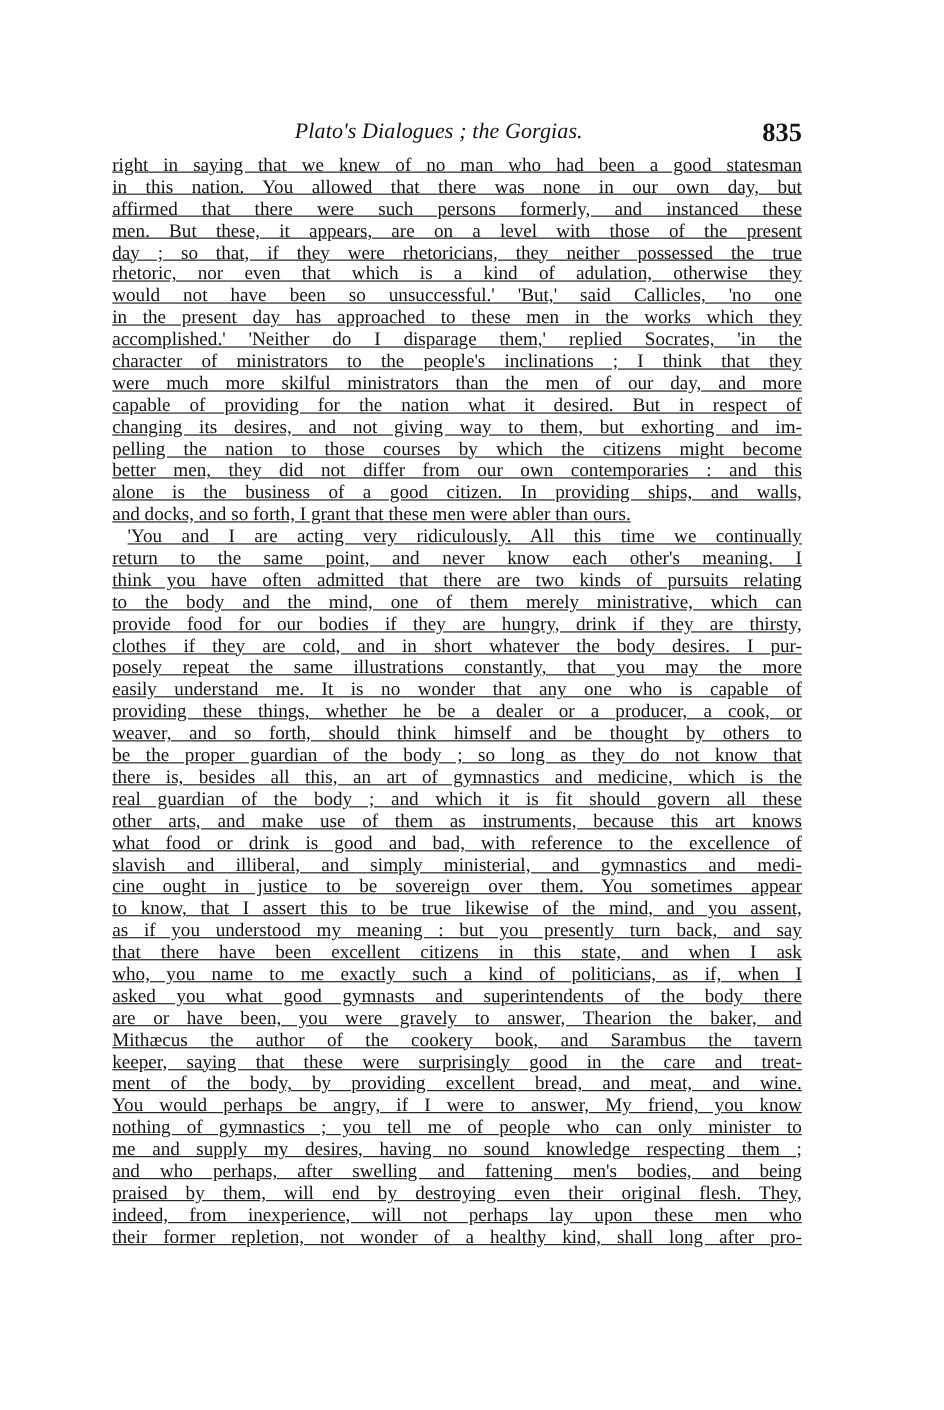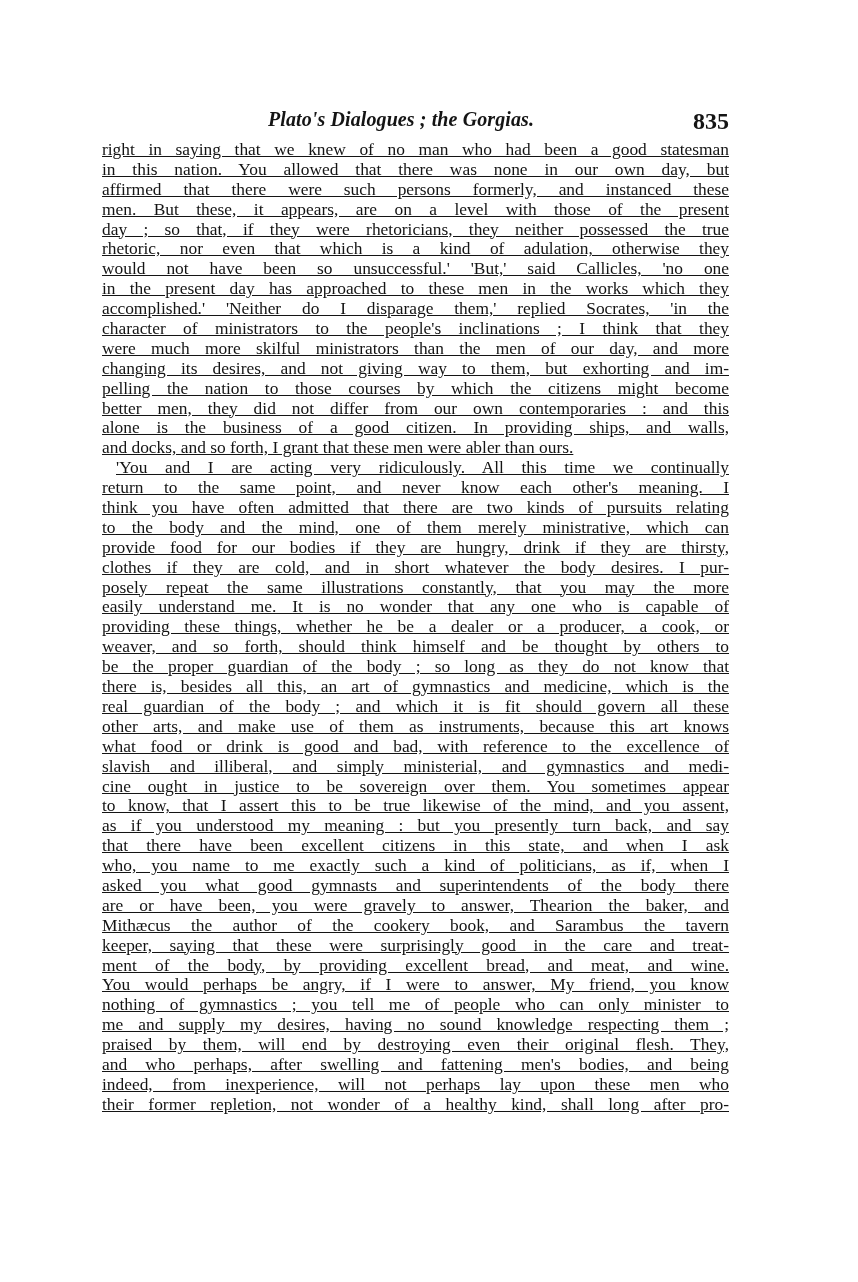--- a/index.html
+++ b/index.html
@@ -25,21 +25,21 @@
     top: 108px;
     left: 102px;
     width: 627px;
     height: 24px;
   }
   .running-title {
     position: absolute;
     left: 166px;
     top: 0;
     font-style: italic;
-    font-weight: bold;
+    font-weight: normal;
     font-size: 20px;
     letter-spacing: 0.1px;
   }
   .page-number {
     position: absolute;
     right: 0;
     top: 0;
     font-weight: bold;
     font-size: 24px;
   }
@@ -82,20 +82,21 @@
         <span class="line">in this nation.   You allowed that there was none in our own day, but</span>
         <span class="line">affirmed that there were such persons formerly, and instanced these</span>
         <span class="line">men.   But these, it appears, are on a level with those of the present</span>
         <span class="line">day ; so that, if they were rhetoricians, they neither possessed the true</span>
         <span class="line">rhetoric, nor even that which is a kind of adulation, otherwise they</span>
         <span class="line">would not have been so unsuccessful.'   'But,' said Callicles, 'no one</span>
         <span class="line">in the present day has approached to these men in the works which they</span>
         <span class="line">accomplished.'  'Neither do I disparage them,' replied Socrates, 'in the</span>
         <span class="line">character of ministrators to the people's inclinations ; I think that they</span>
         <span class="line">were much more skilful ministrators than the men of our day, and more</span>
+        <span class="line">capable of providing for the nation what it desired.   But in respect of</span>
         <span class="line">changing its desires, and not giving way to them, but exhorting and im-</span>
         <span class="line">pelling the nation to those courses by which the citizens might become</span>
         <span class="line">better men, they did not differ from our own contemporaries : and this</span>
         <span class="line">alone is the business of a good citizen.   In providing ships, and walls,</span>
         <span class="line last">and docks, and so forth, I grant that these men were abler than ours.</span>
       </div>
       <div>
         <span class="line indent">'You and I are acting very ridiculously.   All this time we continually</span>
         <span class="line">return to the same point, and never know each other's meaning.   I</span>
         <span class="line">think you have often admitted that there are two kinds of pursuits relating</span>
@@ -118,19 +119,19 @@
         <span class="line">that there have been excellent citizens in this state, and when I ask</span>
         <span class="line">who, you name to me exactly such a kind of politicians, as if, when I</span>
         <span class="line">asked you what good gymnasts and superintendents of the body there</span>
         <span class="line">are or have been, you were gravely to answer, Thearion the baker, and</span>
         <span class="line">Mithæcus the author of the cookery book, and Sarambus the tavern</span>
         <span class="line">keeper, saying that these were surprisingly good in the care and treat-</span>
         <span class="line">ment of the body, by providing excellent bread, and meat, and wine.</span>
         <span class="line">You would perhaps be angry, if I were to answer, My friend, you know</span>
         <span class="line">nothing of gymnastics ;  you tell me of people who can only minister to</span>
         <span class="line">me and supply my desires, having no sound knowledge respecting them ;</span>
+        <span class="line">and who perhaps, after swelling and fattening men's bodies, and being</span>
         <span class="line">praised by them, will end by destroying even their original flesh.   They,</span>
-        <span class="line">and who perhaps, after swelling and fattening men's bodies, and being</span>
         <span class="line">indeed, from inexperience, will not perhaps lay upon these men who</span>
         <span class="line">their former repletion, not wonder of a healthy kind, shall long after pro-</span>
       </div>
     </div>
 </div>
 
 </body></html>

